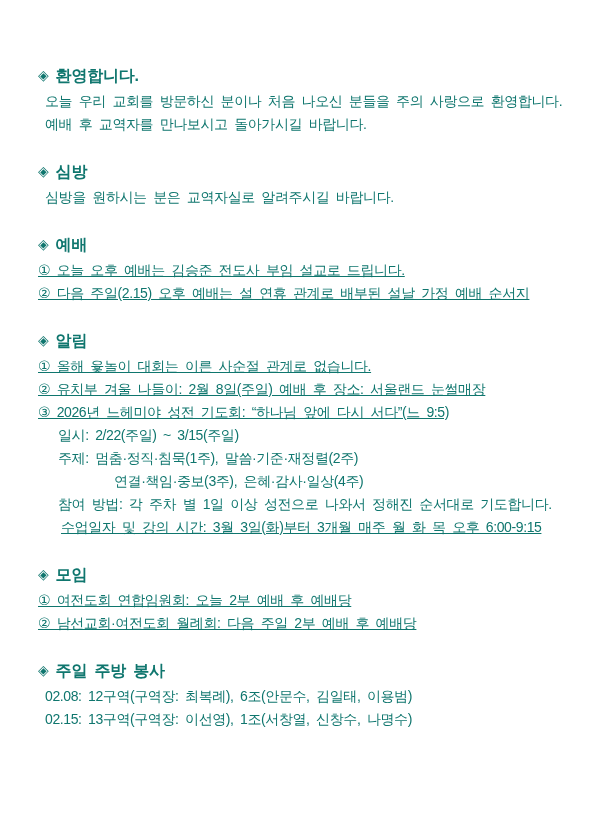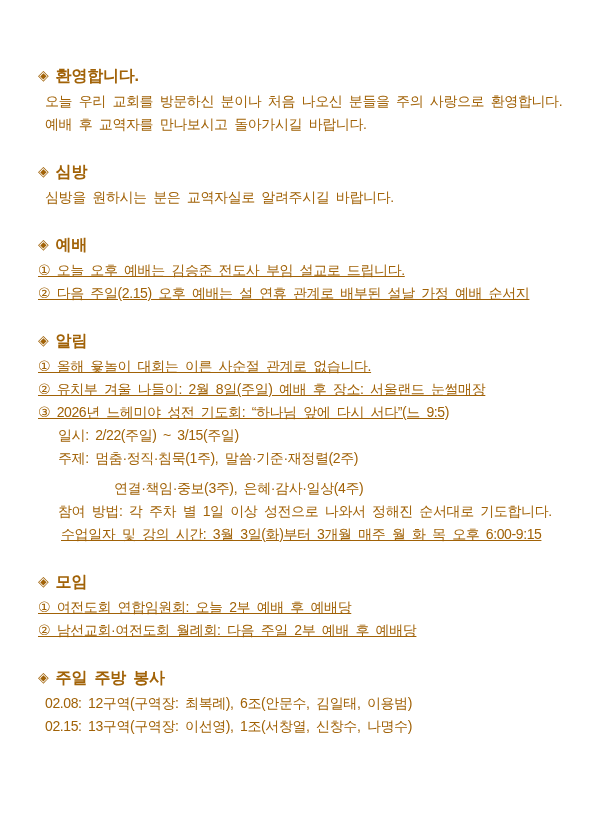--- a/index.html
+++ b/index.html
@@ -2,21 +2,21 @@
 <html lang="ko"><head>
 <meta charset="utf-8">
 <style>
   * { margin: 0; padding: 0; box-sizing: border-box; }
   html, body { background: #e8e8e8; }
   .page {
     width: 600px;
     height: 825px;
     margin: 0 auto;
     background: #ffffff;
-    color: #a16207;
+    color: #0f766e;
     font-family: "Liberation Sans", "DejaVu Sans", sans-serif;
     padding: 64px 26px 0 38px;
     overflow: hidden;
   }
   .section { margin-bottom: 24px; }
   .sec-heading {
     font-size: 16px;
     font-weight: 700;
     line-height: 23px;
     margin-bottom: 2px;
@@ -34,21 +34,21 @@
     font-size: 14px;
     line-height: 23px;
     letter-spacing: -0.4px;
     word-spacing: 3px;
     white-space: nowrap;
   }
   .i-body  { padding-left: 7px; }
   .i-num   { padding-left: 0px; text-decoration: underline; }
   .i-cont  { padding-left: 20px; }
   .i-cont2 { padding-left: 23px; text-decoration: underline; }
-  .i-deep  { padding-left: 76px; margin-top: 7px; }
+  .i-deep  { padding-left: 76px; }
 </style>
 </head>
 <body>
 
 <div class="page">
 
   <div class="section">
     <div class="sec-heading">
       <span class="bullet">◈</span><span>환영합니다.</span>
     </div>

